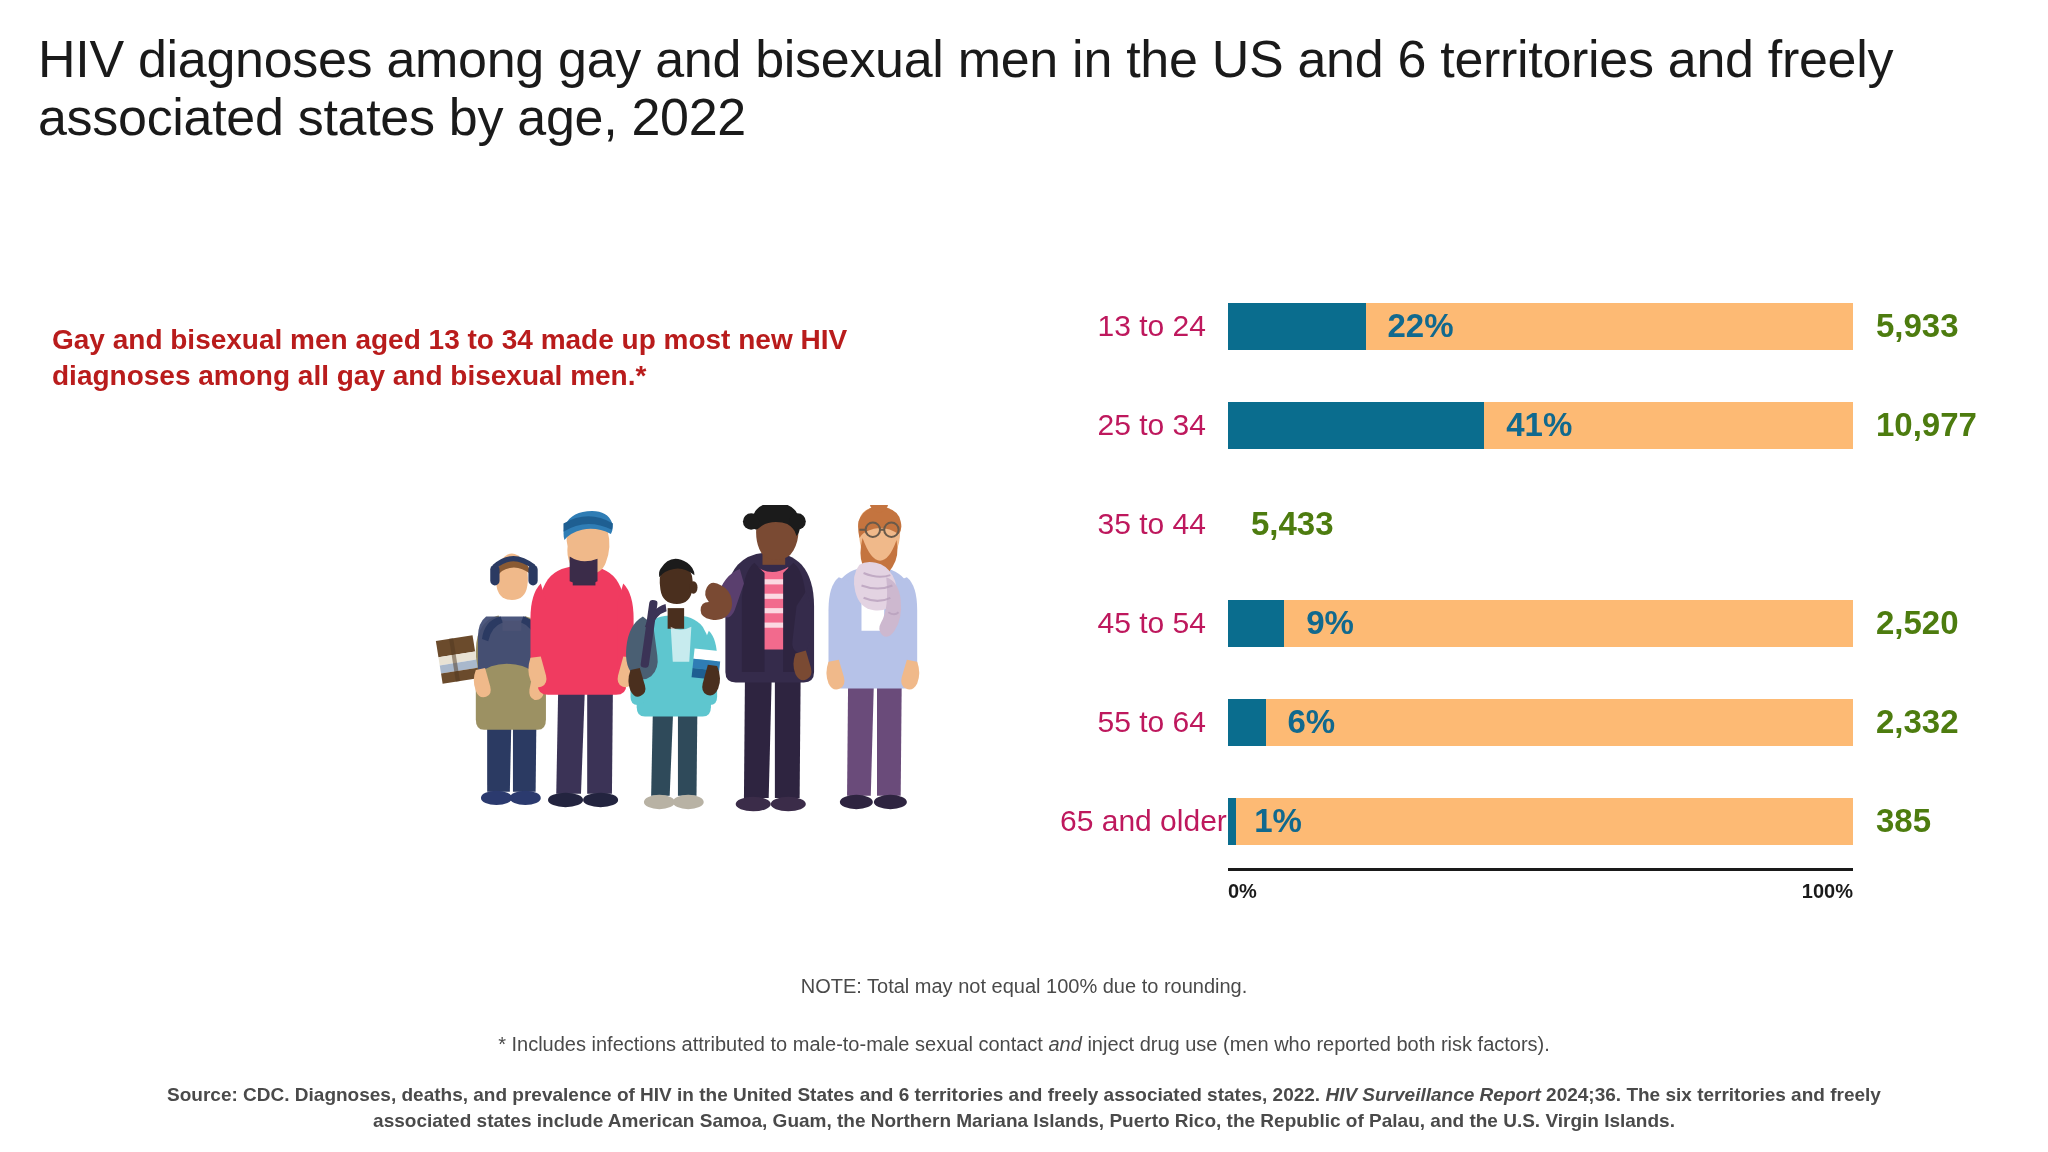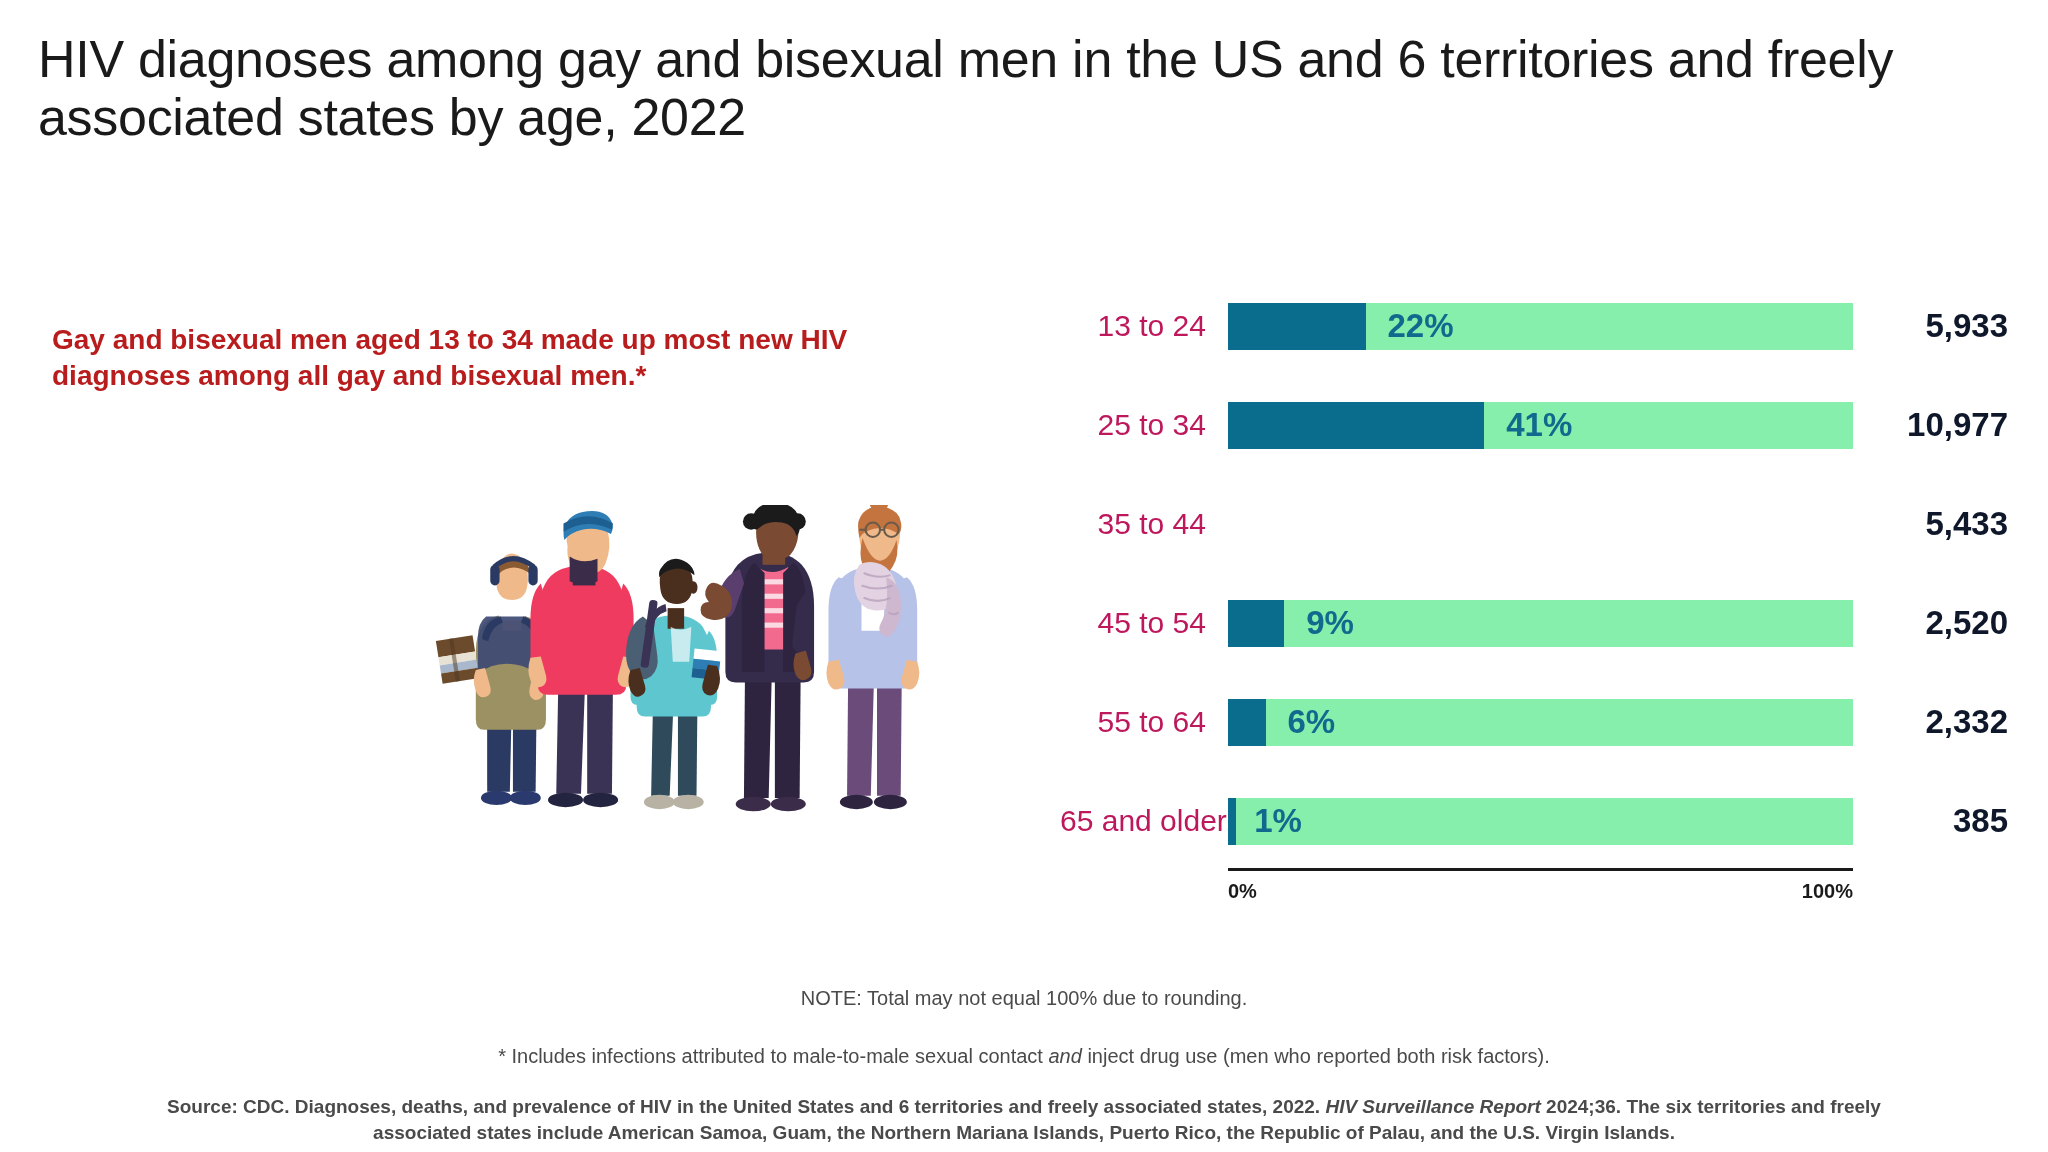--- a/index.html
+++ b/index.html
@@ -59,45 +59,45 @@
     box-sizing:border-box;
     font-size:30px;
     color:#be185d;
     font-weight:400;
     white-space:nowrap;
   }
   .track{
     position:relative;
     width:625px;
     height:47px;
-    background:#86efac;
+    background:#fdba74;
     overflow:hidden;
   }
   .fill{
     position:absolute;
     left:0; top:0; bottom:0;
     background:#0a6d8e;
   }
   .pct{
     position:absolute;
     top:50%;
     transform:translateY(-50%);
     font-size:33px;
     font-weight:700;
     color:#11698e;
     white-space:nowrap;
   }
   .count{
     flex:1;
-    text-align:right;
+    text-align:left;
     padding-right:12px;
     box-sizing:border-box;
     font-size:33px;
     font-weight:700;
-    color:#0f172a;
+    color:#4d7c0f;
     white-space:nowrap;
     padding-left:23px;
   }
   .axis-line{
     position:absolute;
     left:168px; top:578px;
     width:625px; height:3px;
     background:#1a1a1a;
   }
   .axis-tick{
@@ -111,21 +111,20 @@
   .axis-tick.right{left:793px;transform:translateX(-100%);}
 
   
   .note{
     position:absolute;
     left:0; width:2048px;
     text-align:center;
     color:#4a4a4a;
     font-size:20px;
     line-height:1.38;
-    margin-top:12px;
   }
   .note-1{top:973px;}
   .note-2{top:1031px;}
   .note-3{top:1082px;font-size:19px;font-weight:bold;}
   .note-3 .inner{
     display:inline-block;
     width:1800px;
     text-align:center;
   }
   em{font-style:italic;}

